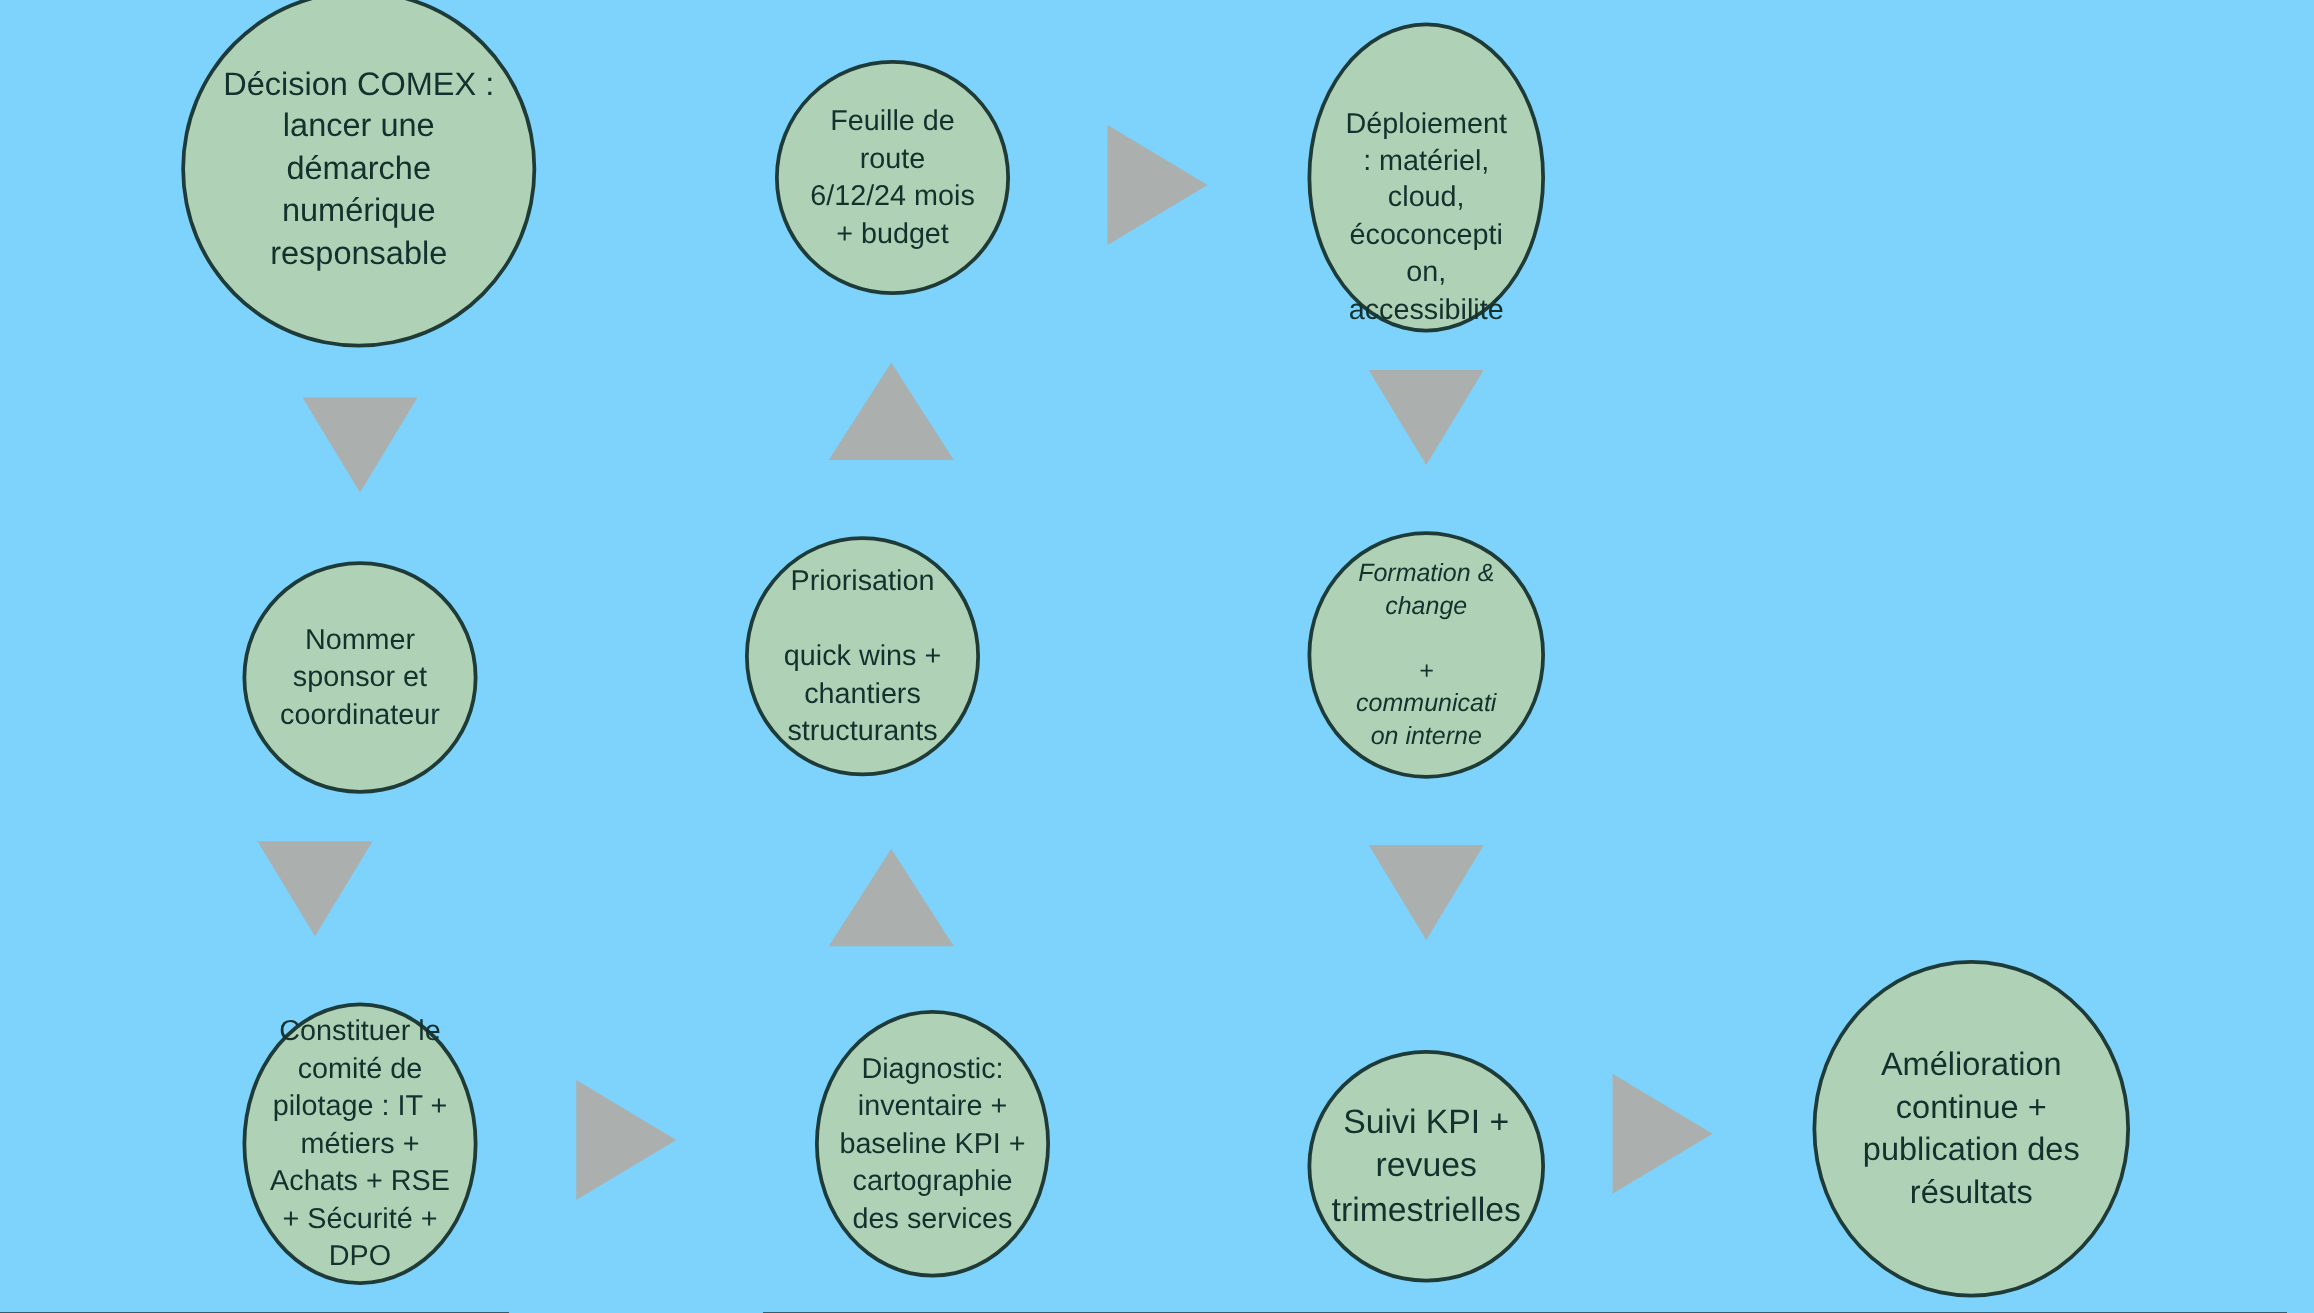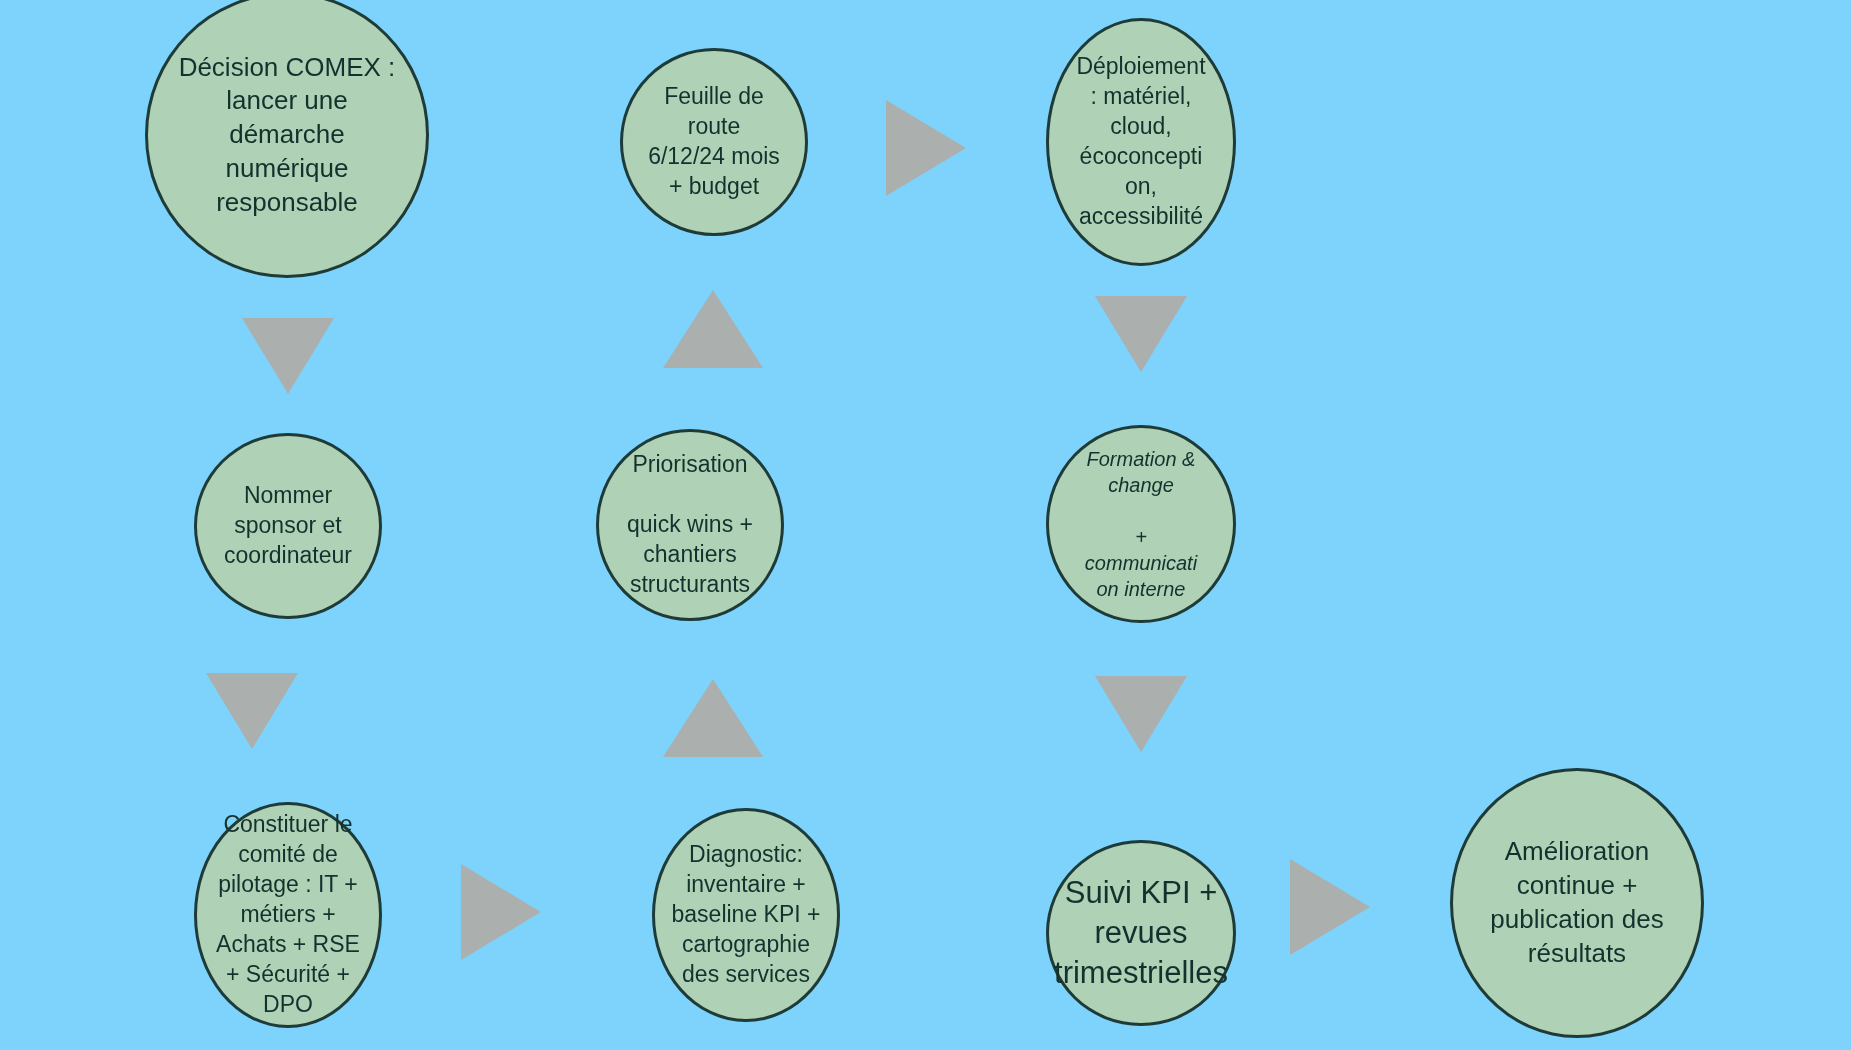--- a/index.html
+++ b/index.html
@@ -40,40 +40,40 @@
     padding: 0 4px;
   }
 
   
   .n-decision      { left: 145px; top: -8px;   width: 284px; height: 286px;  }
   .n-decision .label      { font-size: 26px; }
 
   .n-feuille       { left: 620px; top: 48px;  width: 188px; height: 188px; }
   .n-feuille .label       { font-size: 23px; }
 
-  .n-deploiement   { left: 1046px; top: 18px;  width: 190px; height: 248px; }
+  .n-deploiement   { left: 1046px; top: 18px;  width: 190px; height: 248px; align-items: flex-end; }
   .n-deploiement .label   { font-size: 23px; }
 
-  .n-nommer        { left: 194px; top: 433px;  width: 188px; height: 186px; }
+  .n-nommer        { left: 194px; top: 449px;  width: 188px; height: 186px; }
   .n-nommer .label        { font-size: 23px; }
 
   .n-priorisation  { left: 596px; top: 429px;  width: 188px; height: 192px; }
   .n-priorisation .label  { font-size: 23px; }
 
   .n-formation     { left: 1046px; top: 425px; width: 190px; height: 198px; }
   .n-formation .label     { font-size: 20px; font-style: italic; }
 
   .n-comite        { left: 194px; top: 802px;  width: 188px; height: 226px; align-items: center; }
   .n-comite .label        { font-size: 23px; }
 
   .n-diagnostic    { left: 652px; top: 808px;  width: 188px; height: 214px; }
   .n-diagnostic .label    { font-size: 23px; }
 
   .n-suivi         { left: 1046px; top: 840px; width: 190px; height: 186px; }
-  .n-suivi .label         { font-size: 31px; }
+  .n-suivi .label         { font-size: 27px; }
 
   .n-amelioration  { left: 1450px; top: 768px; width: 254px; height: 270px; }
   .n-amelioration .label  { font-size: 26px; }
 
   
   .arrow {
     position: absolute;
     width: 0;
     height: 0;
   }

